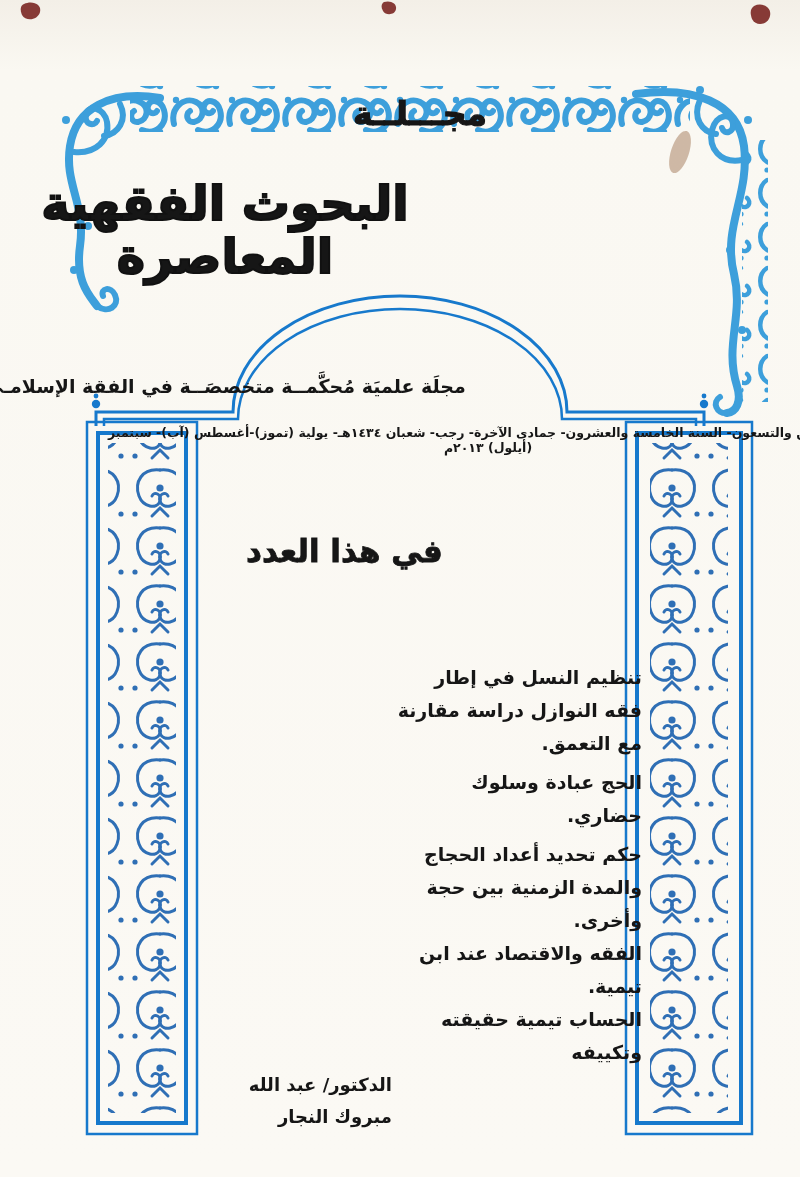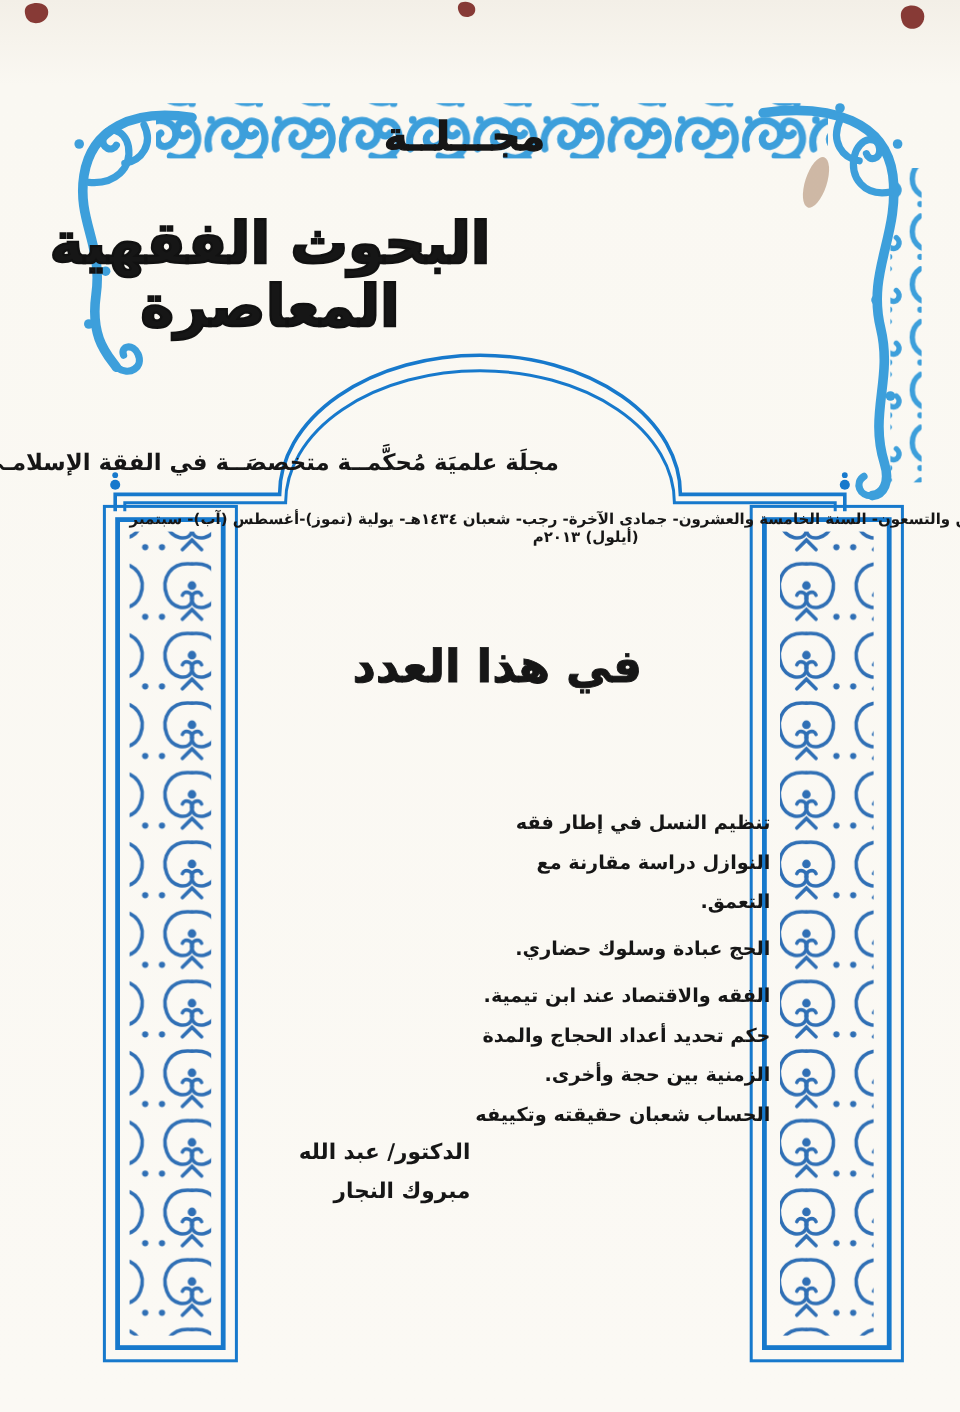--- a/index.html
+++ b/index.html
@@ -6,29 +6,29 @@
   body{
     width:800px;height:1177px;position:relative;overflow:hidden;
     background:linear-gradient(180deg,#f3efe7 0%,#faf8f2 6%,#fbf9f4 100%);
     font-family:"DejaVu Sans",sans-serif;
   }
   .abs{position:absolute;}
   .ar{
     direction:rtl;font-family:"DejaVu Sans",sans-serif;font-weight:bold;
     color:#161616;
   }
-  .kicker{top:94px;left:320px;width:200px;text-align:left;font-size:33px;
+  .kicker{top:94px;left:320px;width:200px;text-align:center;font-size:33px;
     -webkit-text-stroke:1.2px #161616;}
   .mag-title{top:138px;right:40px;width:530px;text-align:center;font-size:48px;
     -webkit-text-stroke:2px #111;letter-spacing:0;line-height:1.1;}
   .mag-subtitle{top:230px;right:45px;width:540px;text-align:center;font-size:19px;}
   .issue-line{top:258px;left:88px;right:72px;text-align:center;font-size:12.5px;}
-  .arch-heading{top:336px;left:235px;width:300px;text-align:right;font-size:38px;
+  .arch-heading{top:336px;left:246px;width:300px;text-align:left;font-size:31px;
     -webkit-text-stroke:0.8px #161616;}
-  .titles-col{top:428px;left:392px;width:250px;text-align:right;font-size:16px;line-height:33px;}
+  .titles-col{top:428px;left:392px;width:250px;text-align:right;font-size:19px;line-height:33px;}
   .titles-col .t1{margin-bottom:6px;}
   .titles-col .t2{margin-bottom:6px;}
   .titles-col .t{margin-bottom:0px;}
   .authors-col{top:428px;left:200px;width:192px;text-align:right;font-size:18px;line-height:32px;}
   svg.deco{top:0;left:0;pointer-events:none;}
   .txt{position:relative;z-index:2;}
 </style>
 </head>
 <body>
 
@@ -126,21 +126,21 @@
 <div class="abs ar txt kicker">مجـــلــة</div>
 <div class="abs ar txt mag-title">البحوث الفقهية المعاصرة</div>
 <div class="abs ar txt mag-subtitle">مجلَة علميَة مُحكَّمــة متخصصَــة في الفقة الإسلامـي</div>
 <div class="abs ar txt issue-line">العدد الثامن والتسعون- السنة الخامسة والعشرون- جمادى الآخرة- رجب- شعبان ١٤٣٤هـ- يولية (تموز)-أغسطس (آب)- سبتمبر (أيلول) ٢٠١٣م</div>
 
 <div class="abs ar txt arch-heading">في هذا العدد</div>
 
 <div class="abs ar txt titles-col">
   <div class="t1">تنظيم النسل في إطار فقه النوازل دراسة مقارنة مع التعمق.</div>
   <div class="t2">الحج عبادة وسلوك حضاري.</div>
+  <div class="t">حكم تحديد أعداد الحجاج والمدة الزمنية بين حجة وأخرى.</div>
   <div class="t">الفقه والاقتصاد عند ابن تيمية.</div>
-  <div class="t">حكم تحديد أعداد الحجاج والمدة الزمنية بين حجة وأخرى.</div>
-  <div class="t">الحساب شعبان حقيقته وتكييفه</div>
+  <div class="t">الحساب تيمية حقيقته وتكييفه</div>
 </div>
 
 <div class="abs ar txt authors-col">
   <div>الدكتور/ عبد الله مبروك النجار</div>
 
 </div>
 
 </body></html>

